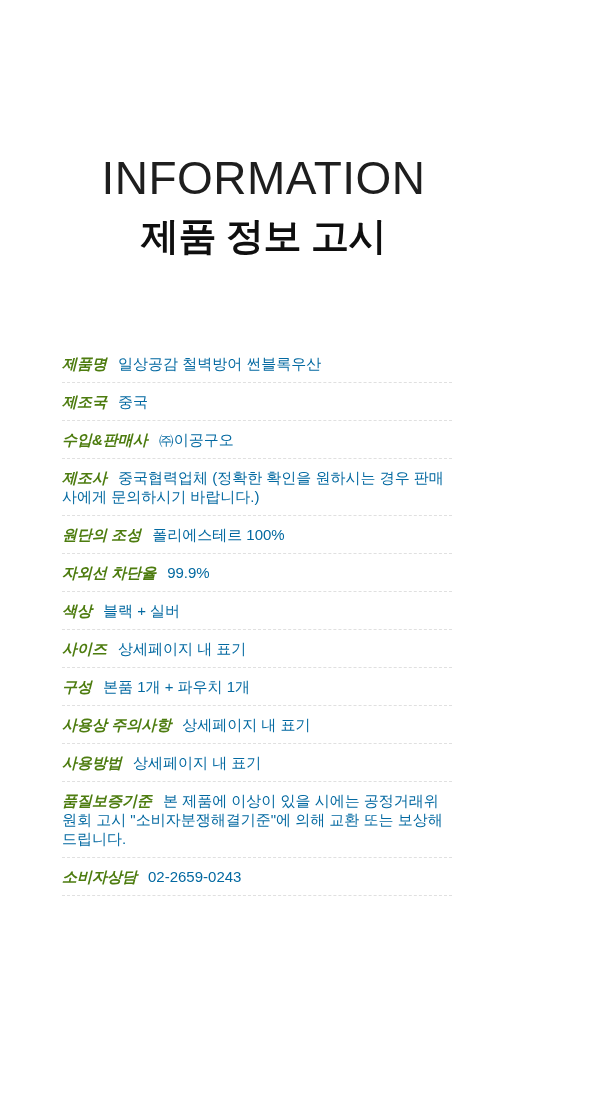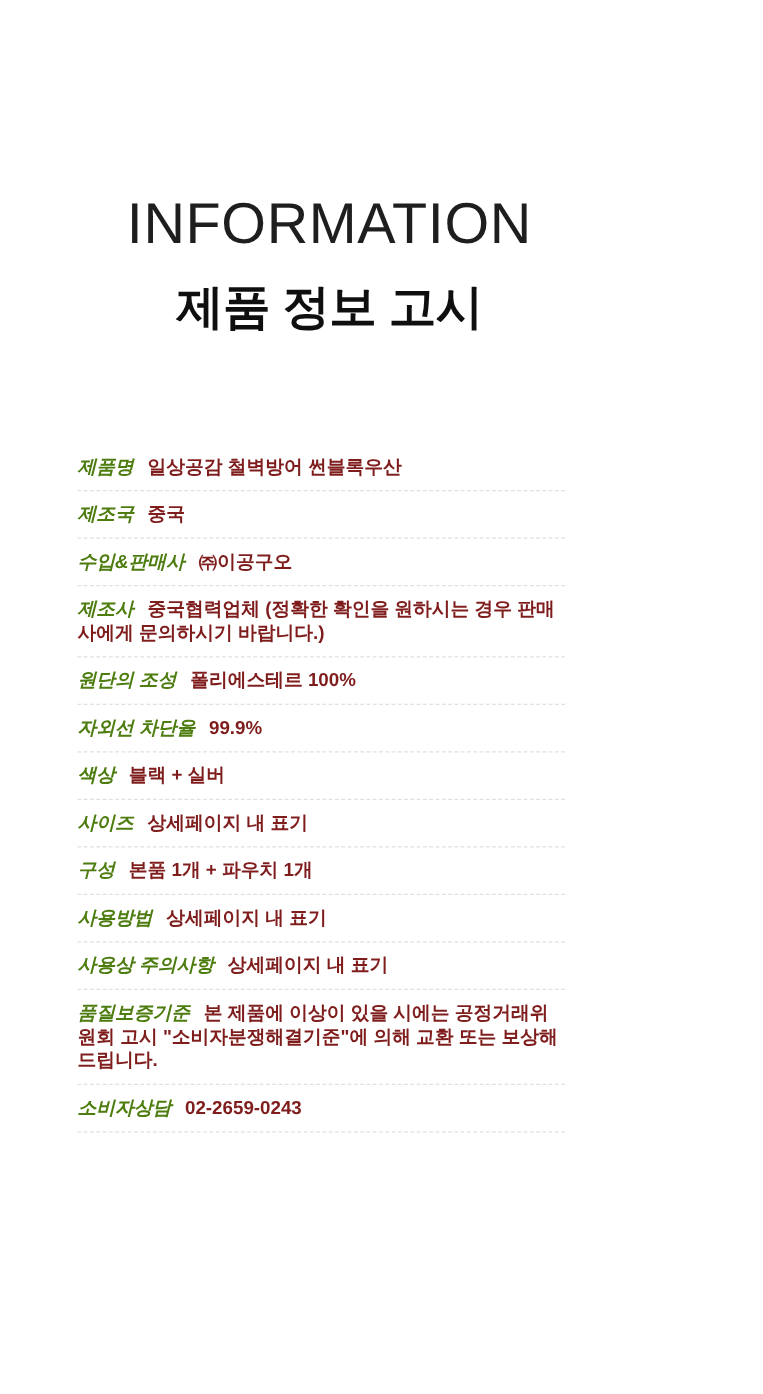--- a/index.html
+++ b/index.html
@@ -20,21 +20,21 @@
     text-align: center;
   }
   .main-title {
     font-size: 46px;
     font-weight: 100;
     letter-spacing: 0.5px;
     line-height: 50px;
     color: #1e1e1e;
   }
   .sub-title {
-    margin-top: 20px;
+    margin-top: 10px;
     font-size: 38px;
     font-weight: 800;
     line-height: 46px;
     color: #0f0f0f;
     letter-spacing: -0.5px;
   }
   .info-list {
     margin: 86px 75px 0 62px; 
   }
   .info-row {
@@ -43,22 +43,22 @@
     line-height: 19px;
     border-bottom: 1px dashed #e0e0e0;
   }
   .info-label {
     font-weight: 700;
     color: #4d7c0f;
     margin-right: 11px;
     font-style: italic;
   }
   .info-value {
-    font-weight: 700;
-    color: #7f1d1d;
+    font-weight: 400;
+    color: #0369a1;
     text-align: center;
   }
 </style>
 </head>
 <body>
 
 <div class="page">
 
   <header class="title-block">
     <div class="main-title">INFORMATION</div>
@@ -98,25 +98,25 @@
 
     <div class="info-row">
       <span class="info-label">사이즈</span><span class="info-value">상세페이지 내 표기</span>
     </div>
 
     <div class="info-row">
       <span class="info-label">구성</span><span class="info-value">본품 1개 + 파우치 1개</span>
     </div>
 
     <div class="info-row">
-      <span class="info-label">사용방법</span><span class="info-value">상세페이지 내 표기</span>
+      <span class="info-label">사용상 주의사항</span><span class="info-value">상세페이지 내 표기</span>
     </div>
 
     <div class="info-row">
-      <span class="info-label">사용상 주의사항</span><span class="info-value">상세페이지 내 표기</span>
+      <span class="info-label">사용방법</span><span class="info-value">상세페이지 내 표기</span>
     </div>
 
     <div class="info-row">
       <span class="info-label">품질보증기준</span><span class="info-value">본 제품에 이상이 있을 시에는 공정거래위원회 고시 "소비자분쟁해결기준"에 의해 교환 또는 보상해드립니다.</span>
     </div>
 
     <div class="info-row">
       <span class="info-label">소비자상담</span><span class="info-value">02-2659-0243</span>
     </div>
 

